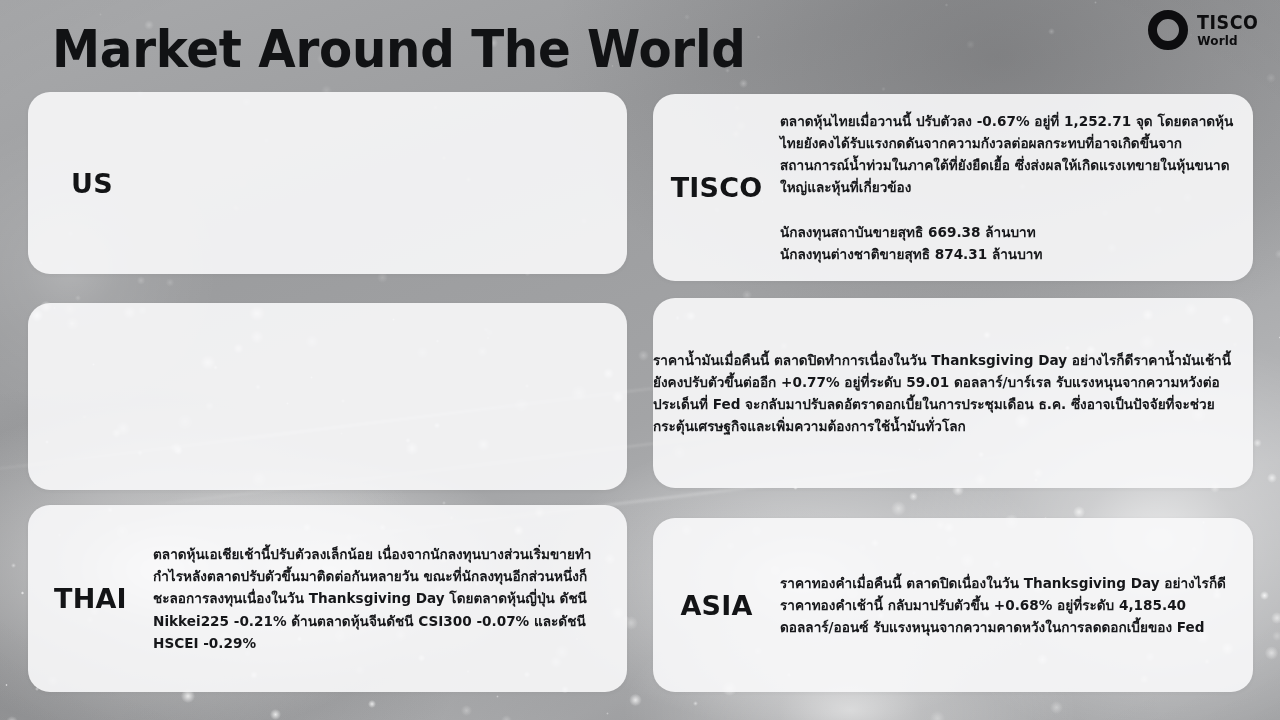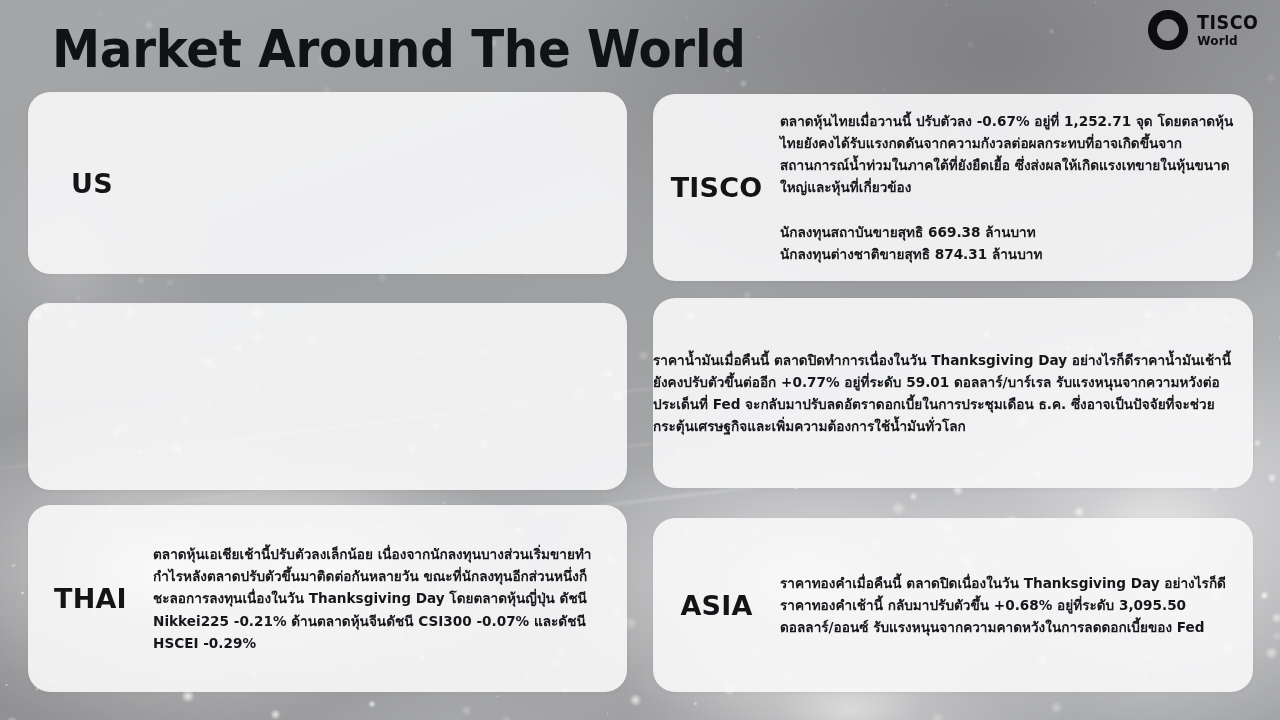--- a/index.html
+++ b/index.html
@@ -437,14 +437,14 @@
   <div class="card-body">ราคาน้ำมันเมื่อคืนนี้ ตลาดปิดทำการเนื่องในวัน Thanksgiving Day อย่างไรก็ดีราคาน้ำมันเช้านี้ ยังคงปรับตัวขึ้นต่ออีก +0.77%  อยู่ที่ระดับ 59.01 ดอลลาร์/บาร์เรล รับแรงหนุนจากความหวังต่อประเด็นที่ Fed จะกลับมาปรับลดอัตราดอกเบี้ยในการประชุมเดือน ธ.ค. ซึ่งอาจเป็นปัจจัยที่จะช่วยกระตุ้นเศรษฐกิจและเพิ่มความต้องการใช้น้ำมันทั่วโลก</div>
 </div>
 
 <div class="card" id="card-asia">
   <div class="card-label">THAI</div>
   <div class="card-body">ตลาดหุ้นเอเชียเช้านี้ปรับตัวลงเล็กน้อย  เนื่องจากนักลงทุนบางส่วนเริ่มขายทำกำไรหลังตลาดปรับตัวขึ้นมาติดต่อกันหลายวัน  ขณะที่นักลงทุนอีกส่วนหนึ่งก็ชะลอการลงทุนเนื่องในวัน Thanksgiving Day โดยตลาดหุ้นญี่ปุ่น  ดัชนี Nikkei225 -0.21% ด้านตลาดหุ้นจีนดัชนี CSI300 -0.07% และดัชนี HSCEI -0.29%</div>
 </div>
 
 <div class="card" id="card-gold">
   <div class="card-label">ASIA</div>
-  <div class="card-body">ราคาทองคำเมื่อคืนนี้ ตลาดปิดเนื่องในวัน Thanksgiving Day อย่างไรก็ดีราคาทองคำเช้านี้ กลับมาปรับตัวขึ้น +0.68% อยู่ที่ระดับ 3,095.50 ดอลลาร์/ออนซ์ รับแรงหนุนจากความคาดหวังในการลดดอกเบี้ยของ Fed</div>
+  <div class="card-body">ราคาทองคำเมื่อคืนนี้ ตลาดปิดเนื่องในวัน Thanksgiving Day อย่างไรก็ดีราคาทองคำเช้านี้ กลับมาปรับตัวขึ้น +0.68% อยู่ที่ระดับ 4,185.40 ดอลลาร์/ออนซ์ รับแรงหนุนจากความคาดหวังในการลดดอกเบี้ยของ Fed</div>
 </div>
 
 </body></html>

